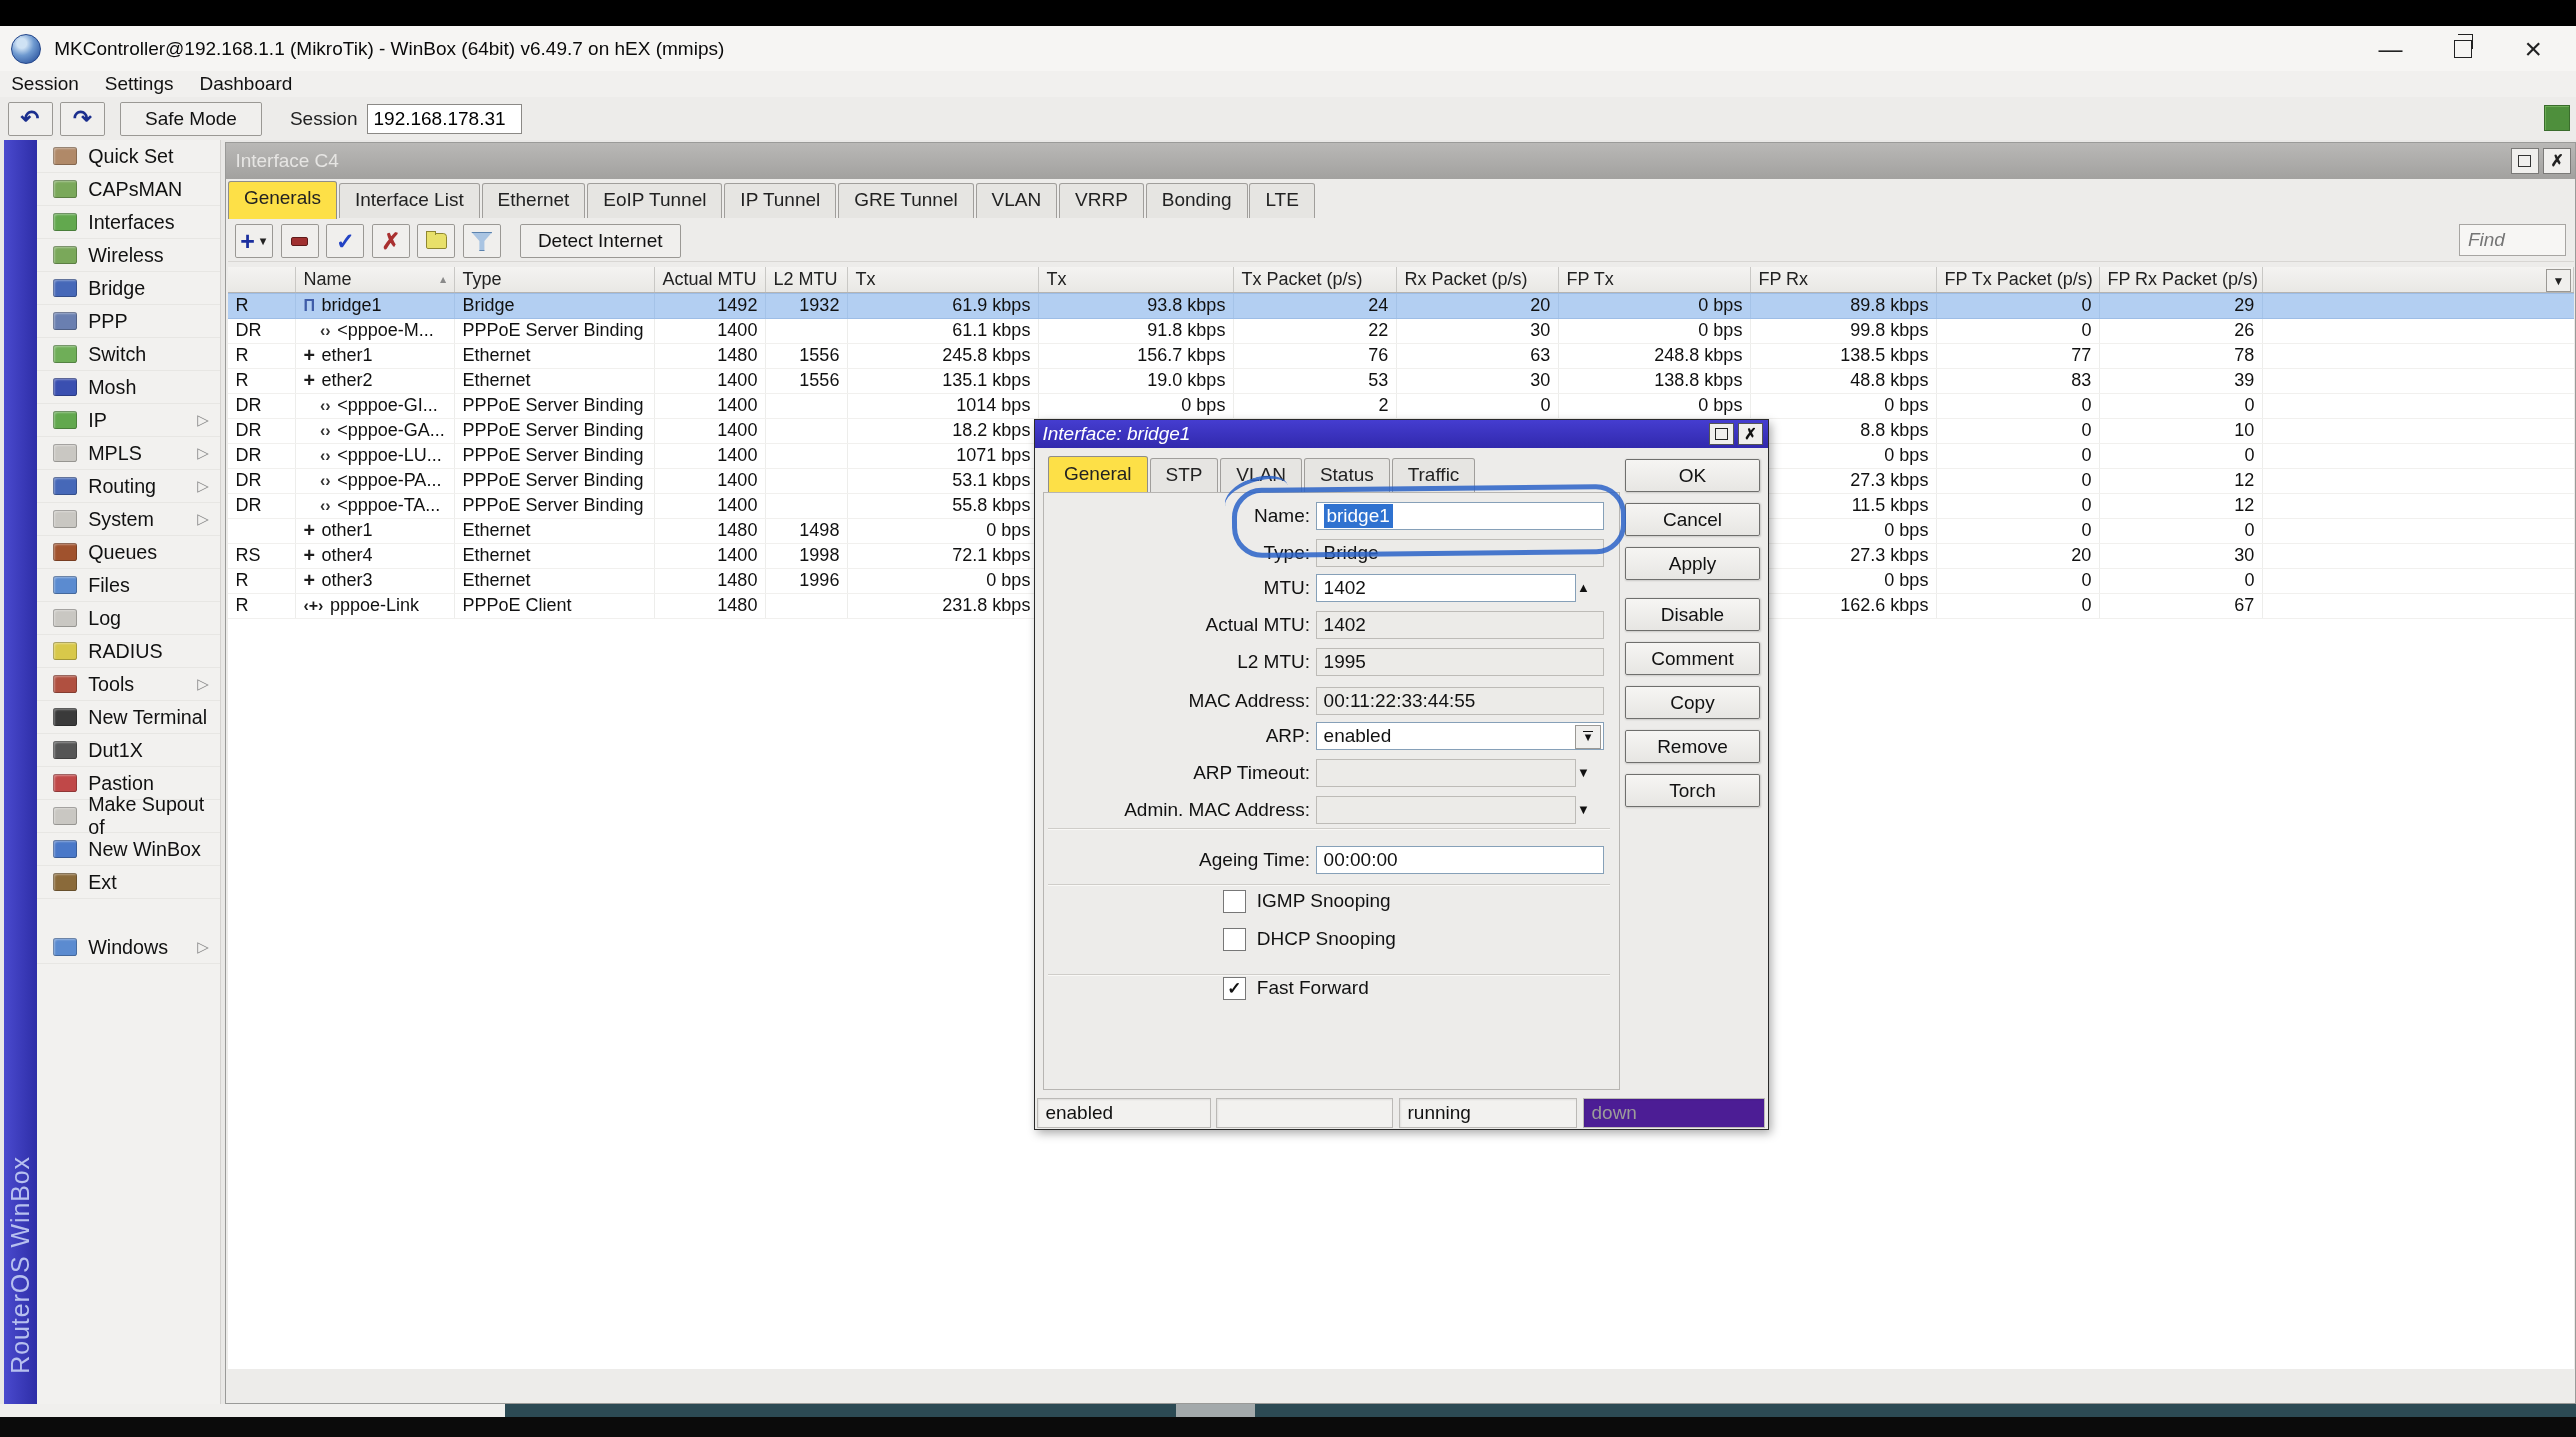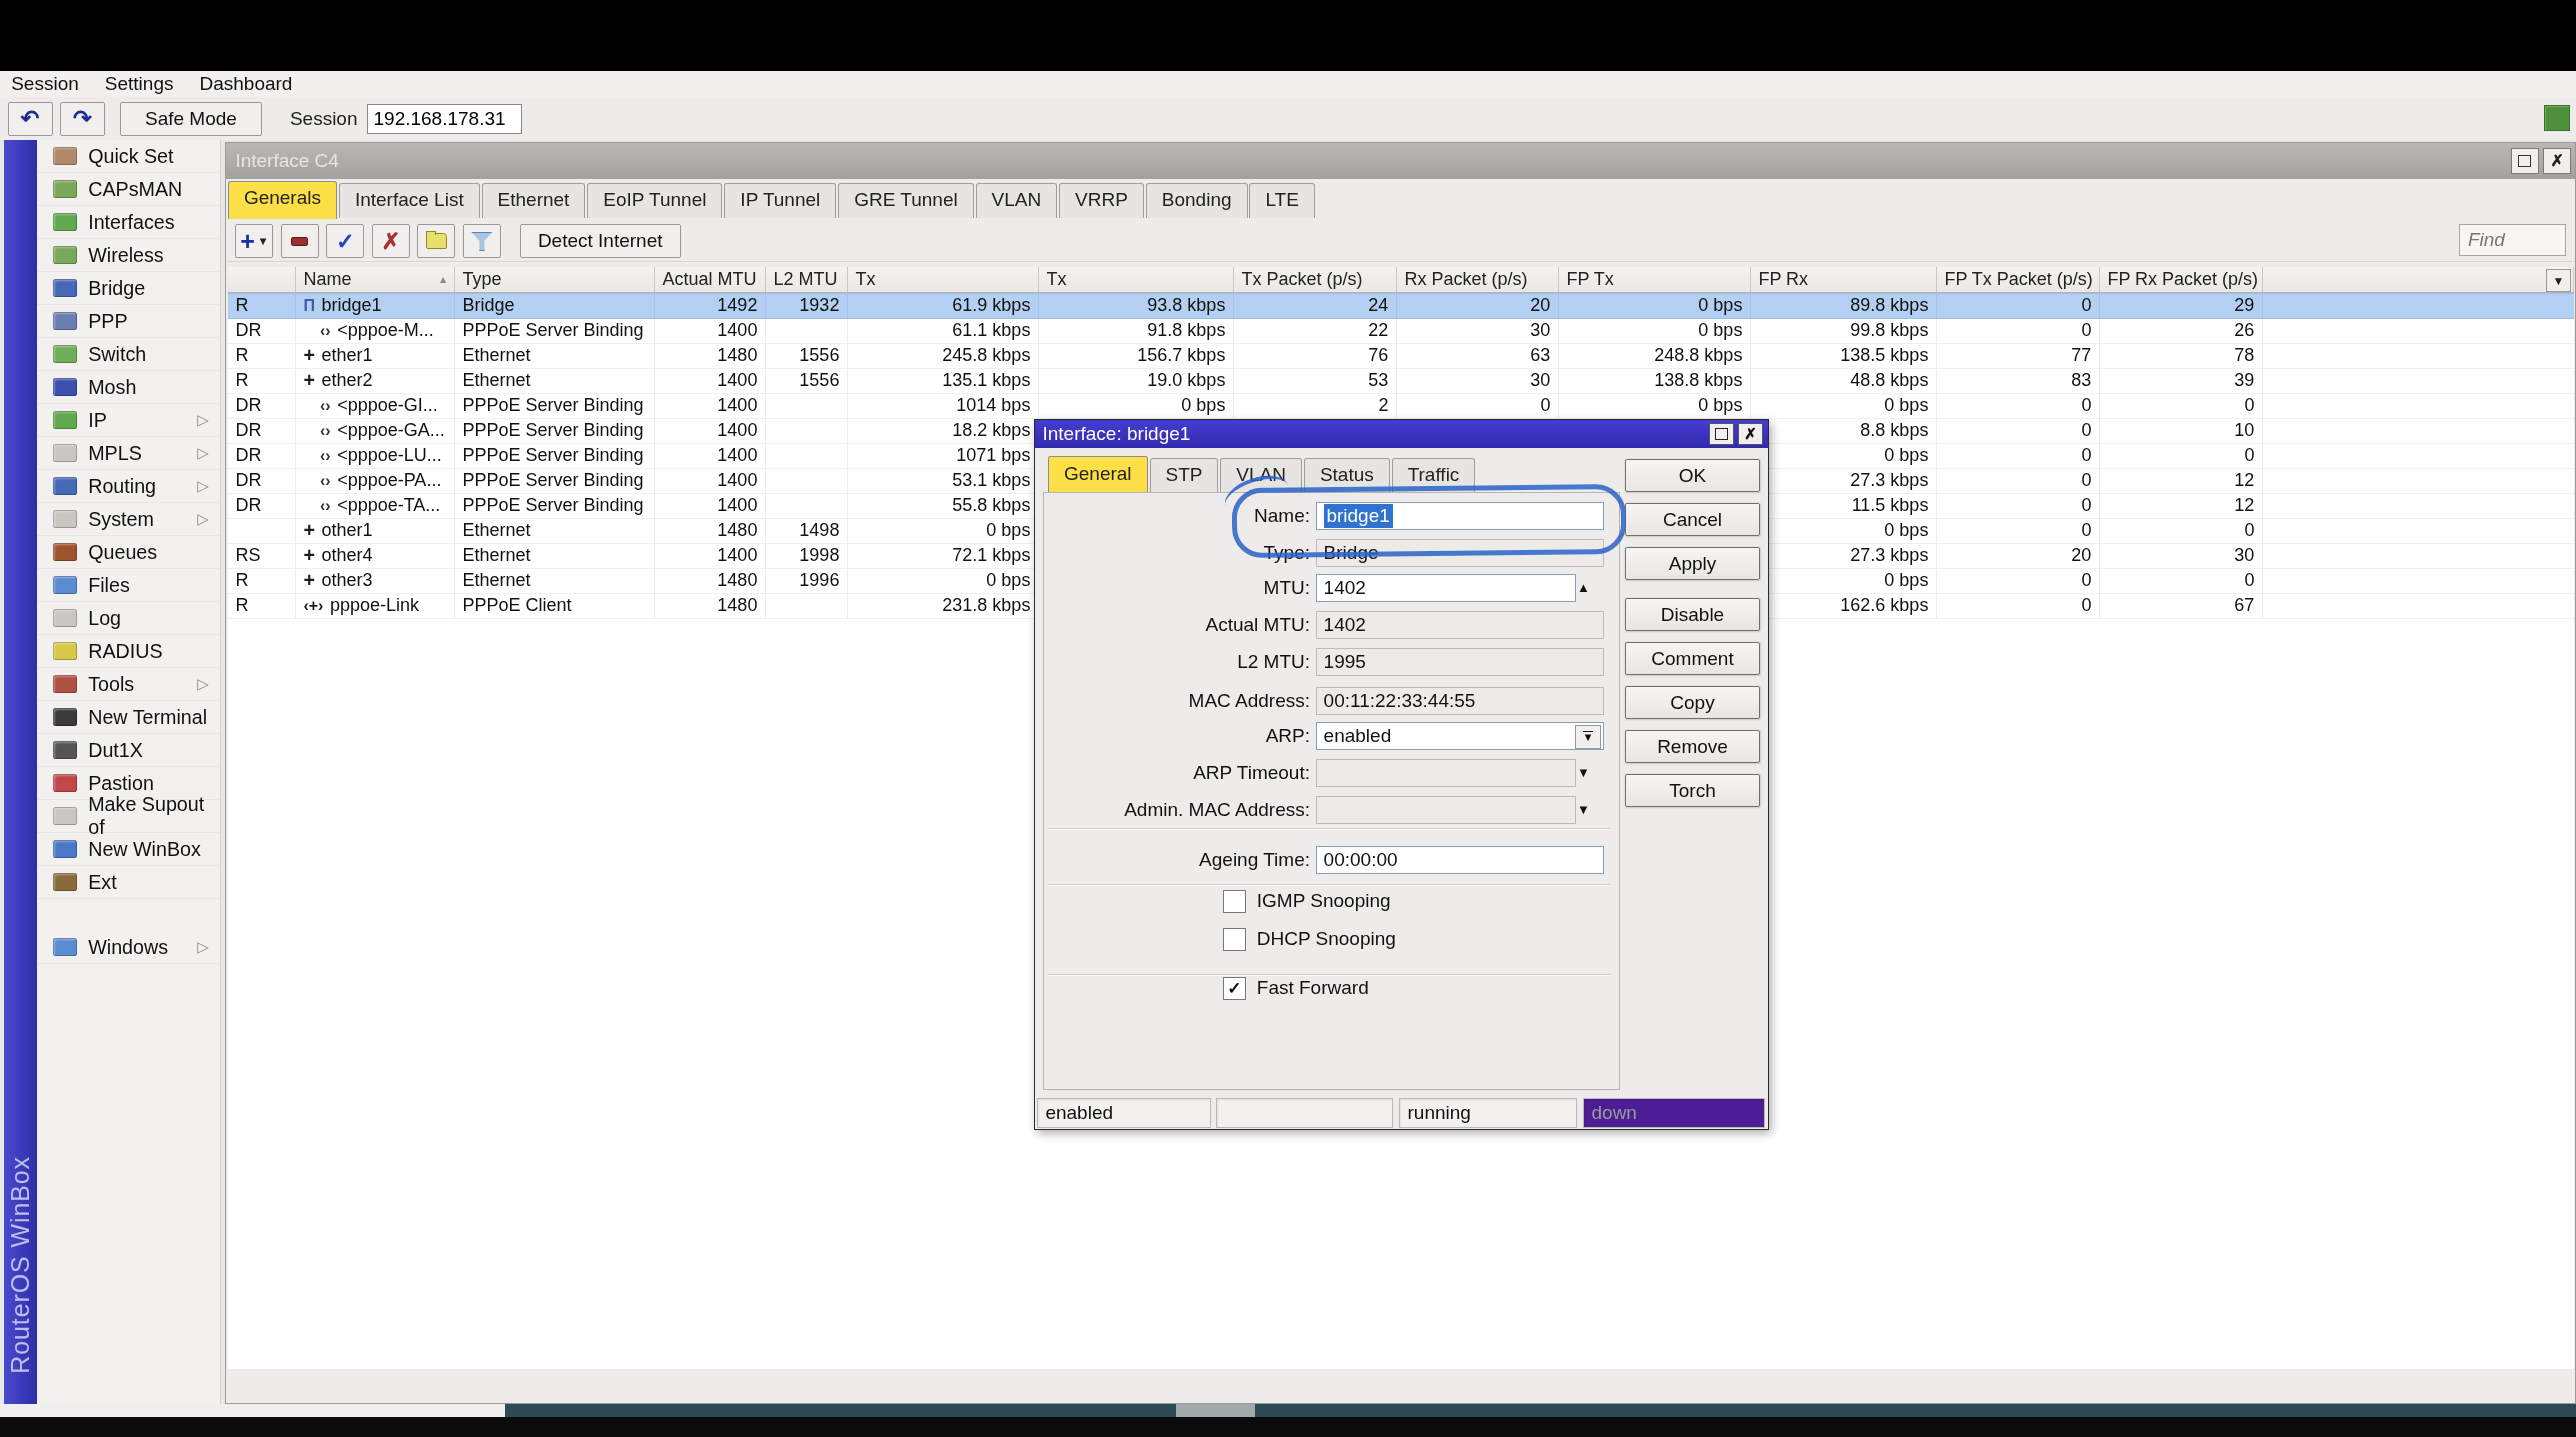--- a/index.html
+++ b/index.html
@@ -94,21 +94,21 @@
   .name-indent{padding-left:24px !important;}
   
   .iwin-status{position:absolute;left:0;bottom:0;width:100%;height:34px;background:#edecea;border-top:0.9px solid #b3b1ae;}
   .status-cell{position:absolute;left:2.8px;top:2.8px;width:378px;height:27px;background:#f1f0ee;border:0.9px solid #bbb9b6;
     box-shadow:inset 0.9px 0.9px 1.9px rgba(0,0,0,.08);font-size:18px;display:flex;align-items:center;padding-left:7.5px;}
   
   .dialog{position:absolute;left:1034px;top:279px;width:735px;height:711px;background:#edecea;
     border:1.9px solid #2a2a2a;box-shadow:2.8px 3.7px 9.4px rgba(0,0,0,.35);box-sizing:border-box;}
   .dlg-titlebar{position:absolute;left:0;top:0;width:100%;height:28px;background:linear-gradient(180deg,#453dd0,#3129ad);
     display:flex;align-items:center;}
-  .dlg-title{color:#fff;font-size:19px;margin-left:7.5px;}
+  .dlg-title{color:#fff;font-size:19px;margin-left:7.5px;font-style:italic;}
   .dlg-btns{margin-left:auto;margin-right:4.7px;display:flex;gap:3.7px;}
   .dlg-sq{width:23.4px;height:20.6px;background:#f0efed;border:0.9px solid #555;display:flex;align-items:center;justify-content:center;
     font-size:15px;font-weight:bold;color:#111;}
   .dlg-sq .box{width:10.3px;height:9.4px;border:1.9px solid #222;}
   .dlg-tabs{position:absolute;left:13px;top:36px;height:37px;display:flex;align-items:flex-end;font-size:19px;}
   .dlg-panel{position:absolute;left:7.5px;top:72px;width:575px;height:596px;border:0.9px solid #b7b5b2;background:#edecea;}
   .dlg-field{position:absolute;height:28px;font-size:19px;}
   .dlg-label{position:absolute;left:19px;width:256px;text-align:right;top:2.8px;white-space:nowrap;}
   .dlg-input{position:absolute;left:281px;top:0;height:28px;box-sizing:border-box;display:flex;align-items:center;
     padding:0 6.6px;background:#fff;border:0.9px solid #86a0b8;}
@@ -138,20 +138,29 @@
   .teal-strip{position:absolute;left:505px;top:1404px;width:2071px;height:13px;background:#2c4a54;}
   .teal-thumb{position:absolute;left:1176px;top:1404px;width:79px;height:13px;background:#a3a9ab;}
   .white-strip{position:absolute;left:0;top:1404px;width:505px;height:13px;background:#f0efed;}
   .black-bottom{position:absolute;left:0;top:1417px;width:2576px;height:20.6px;background:#0b0b0b;}
 </style>
 </head>
 <body>
 
 <div class="screen">
 
+  <div class="app-titlebar">
+    <div class="mt-logo"></div>
+    <div class="app-title">MKController@192.168.1.1 (MikroTik) - WinBox (64bit) v6.49.7 on hEX (mmips)</div>
+    <div class="win-controls">
+      <span class="wc">—</span>
+      <span class="wc-restore"></span>
+      <span class="wc" style="font-size:30px;">×</span>
+    </div>
+  </div>
 
   <div class="menubar" id="menubar">
       <span class="menu-item">Session</span>
       <span class="menu-item">Settings</span>
       <span class="menu-item">Dashboard</span>
     </div>
 
   <div class="toolbar">
     <div class="tb-btn">
         <span class="undo-glyph">↶</span>

